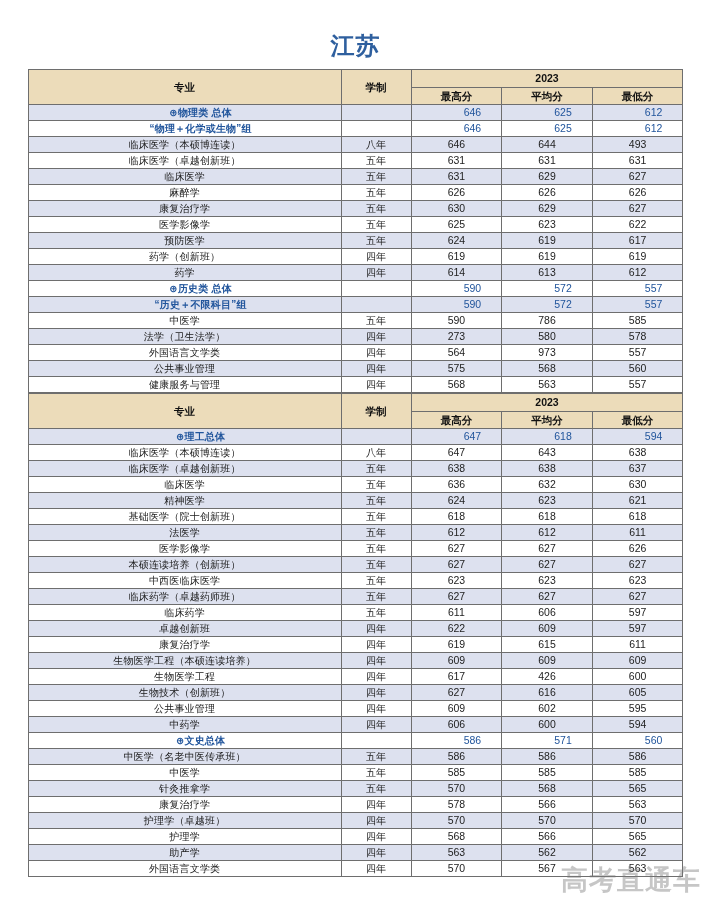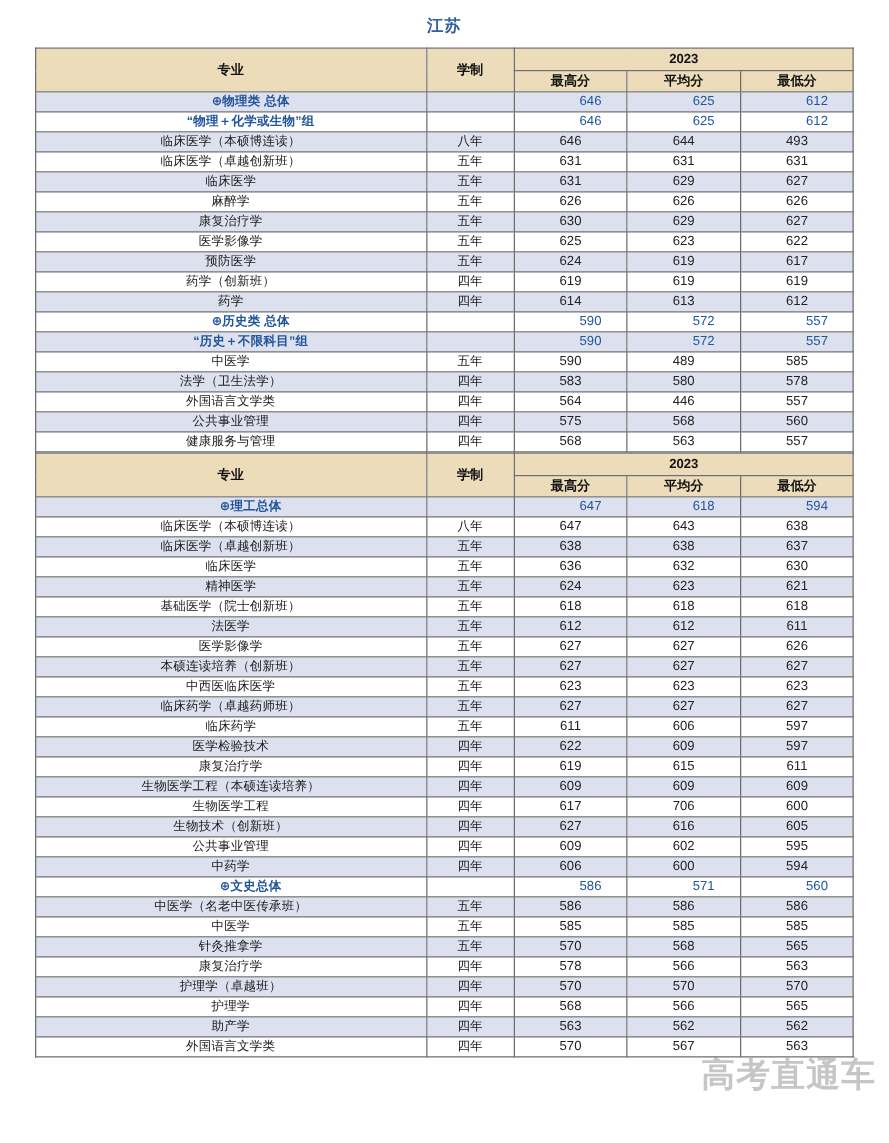--- a/index.html
+++ b/index.html
@@ -21,24 +21,25 @@
     height: 914px;
     position: relative;
     box-sizing: border-box;
   }
   .section {
     width: 711px;
   }
   .section-title {
     text-align: center;
     color: #2e5f9e;
-    font-size: 13px;
+    font-size: 24px;
     font-weight: bold;
     letter-spacing: 1px;
     line-height: 1;
+    margin-top: 20px;
   }
   #section-jiangsu .section-title { padding: 14px 0 11px 0; }
   #section-jiangxi .section-title { padding: 18px 0 12px 0; }
 
   table.score-table {
     border-collapse: collapse;
     table-layout: fixed;
     margin: 0 auto;
     width: 655px;
     border: 1px solid #4a4a4a;
@@ -221,35 +222,35 @@
             <td class="c-major-cell">“历史＋不限科目”组</td>
             <td class="c-years-cell"></td>
             <td class="c-score-cell">590</td>
             <td class="c-score-cell">572</td>
             <td class="c-score-cell">557</td>
           </tr>
           <tr class="row-plain">
             <td class="c-major-cell">中医学</td>
             <td class="c-years-cell">五年</td>
             <td class="c-score-cell">590</td>
-            <td class="c-score-cell">489</td>
+            <td class="c-score-cell">786</td>
             <td class="c-score-cell">585</td>
           </tr>
           <tr class="row-alt">
             <td class="c-major-cell">法学（卫生法学）</td>
             <td class="c-years-cell">四年</td>
-            <td class="c-score-cell">583</td>
+            <td class="c-score-cell">273</td>
             <td class="c-score-cell">580</td>
             <td class="c-score-cell">578</td>
           </tr>
           <tr class="row-plain">
             <td class="c-major-cell">外国语言文学类</td>
             <td class="c-years-cell">四年</td>
             <td class="c-score-cell">564</td>
-            <td class="c-score-cell">446</td>
+            <td class="c-score-cell">973</td>
             <td class="c-score-cell">557</td>
           </tr>
           <tr class="row-alt">
             <td class="c-major-cell">公共事业管理</td>
             <td class="c-years-cell">四年</td>
             <td class="c-score-cell">575</td>
             <td class="c-score-cell">568</td>
             <td class="c-score-cell">560</td>
           </tr>
           <tr class="row-plain">
@@ -363,21 +364,21 @@
             <td class="c-score-cell">627</td>
           </tr>
           <tr class="row-plain">
             <td class="c-major-cell">临床药学</td>
             <td class="c-years-cell">五年</td>
             <td class="c-score-cell">611</td>
             <td class="c-score-cell">606</td>
             <td class="c-score-cell">597</td>
           </tr>
           <tr class="row-alt">
-            <td class="c-major-cell">医学检验技术</td>
+            <td class="c-major-cell">卓越创新班</td>
             <td class="c-years-cell">四年</td>
             <td class="c-score-cell">622</td>
             <td class="c-score-cell">609</td>
             <td class="c-score-cell">597</td>
           </tr>
           <tr class="row-plain">
             <td class="c-major-cell">康复治疗学</td>
             <td class="c-years-cell">四年</td>
             <td class="c-score-cell">619</td>
             <td class="c-score-cell">615</td>
@@ -387,21 +388,21 @@
             <td class="c-major-cell">生物医学工程（本硕连读培养）</td>
             <td class="c-years-cell">四年</td>
             <td class="c-score-cell">609</td>
             <td class="c-score-cell">609</td>
             <td class="c-score-cell">609</td>
           </tr>
           <tr class="row-plain">
             <td class="c-major-cell">生物医学工程</td>
             <td class="c-years-cell">四年</td>
             <td class="c-score-cell">617</td>
-            <td class="c-score-cell">706</td>
+            <td class="c-score-cell">426</td>
             <td class="c-score-cell">600</td>
           </tr>
           <tr class="row-alt">
             <td class="c-major-cell">生物技术（创新班）</td>
             <td class="c-years-cell">四年</td>
             <td class="c-score-cell">627</td>
             <td class="c-score-cell">616</td>
             <td class="c-score-cell">605</td>
           </tr>
           <tr class="row-plain">

